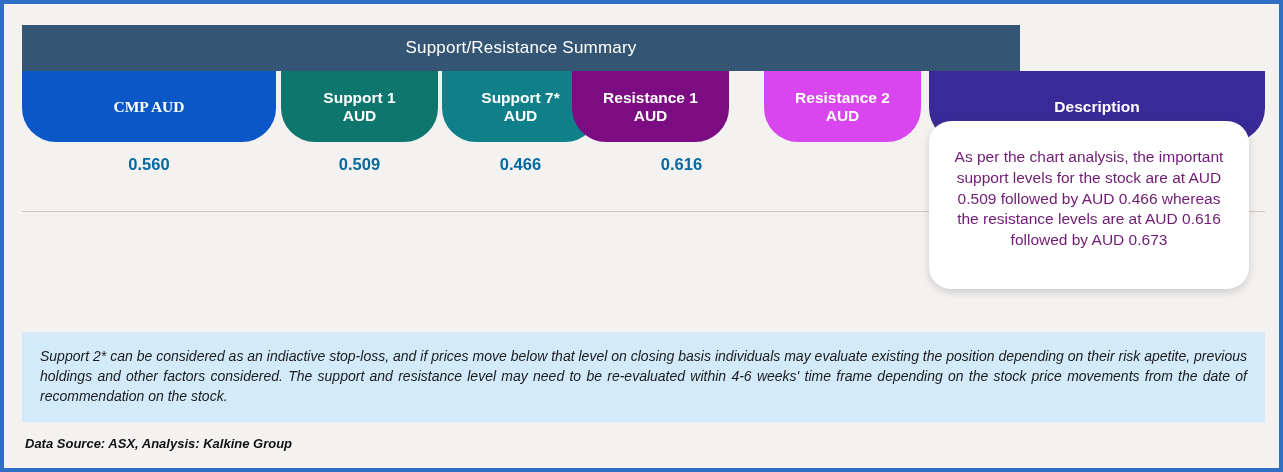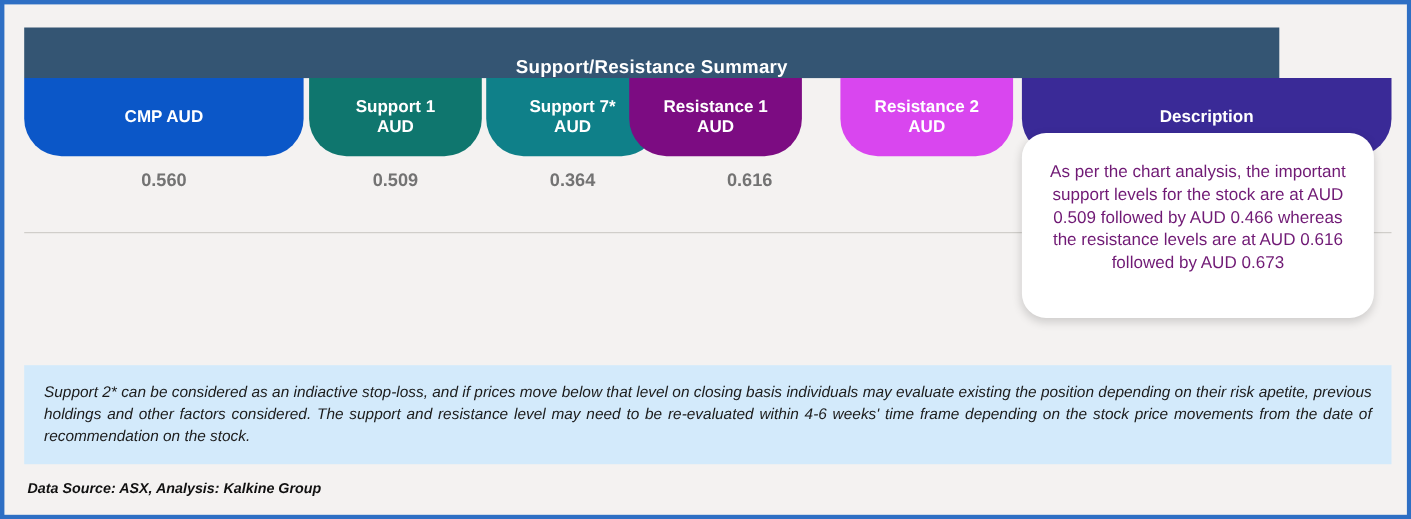--- a/index.html
+++ b/index.html
@@ -32,28 +32,28 @@
     left: 18px;
     top: 21px;
     width: 1243px;
     height: 212px;
   }
 
   #title-bar {
     position: absolute;
     left: 0;
     top: 0;
-    width: 1141px;
+    width: 998px;
     height: 46px;
     background: #345573;
     color: #ffffff;
     font-size: 17px;
-    font-weight: bold;
+    font-weight: normal;
     display: flex;
-    align-items: flex-end;
+    align-items: center;
     justify-content: center;
     letter-spacing: .2px;
   }
 
   
   #header-row {
     position: absolute;
     left: 0;
     top: 46px;
     width: 1243px;
@@ -87,21 +87,21 @@
   }
   .vcell {
     position: absolute;
     top: 0;
     height: 94px;
     display: flex;
     align-items: center;
     justify-content: center;
     font-size: 16.5px;
     font-weight: bold;
-    color: #737373;
+    color: #0369a1;
   }
   #value-rule {
     position: absolute;
     left: 0;
     top: 94px;
     width: 1243px;
     height: 1px;
     background: #cdcac6;
   }
 
@@ -157,21 +157,21 @@
 
 <div id="card" style="border-color: rgb(46, 111, 196); background: rgb(244, 242, 241);">
 
   <div id="table-wrap">
 
     <div id="title-bar" style="background: rgb(52, 85, 115);">
       <span>Support/Resistance Summary</span>
     </div>
 
     <div id="header-row">
-        <div class="hcell" style="left: 0px; width: 254px; background: rgb(11, 87, 200);">
+        <div class="hcell" style="left: 0px; width: 254px; background: rgb(11, 87, 200); font-family: Liberation Serif, serif;">
           <span>CMP AUD</span>
         </div>
         <div class="hcell" style="left: 259px; width: 157px; background: #0f766e;">
           <span>Support 1
 AUD</span>
         </div>
         <div class="hcell" style="left: 420px; width: 157px; background: rgb(15, 128, 137);">
           <span>Support 7*
 AUD</span>
         </div>
@@ -185,21 +185,21 @@
         </div>
         <div class="hcell" style="left: 907px; width: 336px; background: rgb(58, 42, 151);">
           <span>Description</span>
         </div>
       </div>
 
     <div id="value-row">
       <div id="value-rule"></div>
     <div class="vcell" style="left: 0px; width: 254px;">0.560</div>
         <div class="vcell" style="left: 259px; width: 157px;">0.509</div>
-        <div class="vcell" style="left: 420px; width: 157px;">0.364</div>
+        <div class="vcell" style="left: 420px; width: 157px;">0.466</div>
         <div class="vcell" style="left: 581px; width: 157px;">0.616</div>
       </div>
 
     <div id="desc-callout">
       <span>As per the chart analysis, the important support levels for the stock are at AUD 0.509 followed by AUD 0.466 whereas the resistance levels are at AUD 0.616 followed by AUD 0.673</span>
     </div>
 
   </div>
 
   <div id="note" style="background: rgb(211, 234, 251);">

